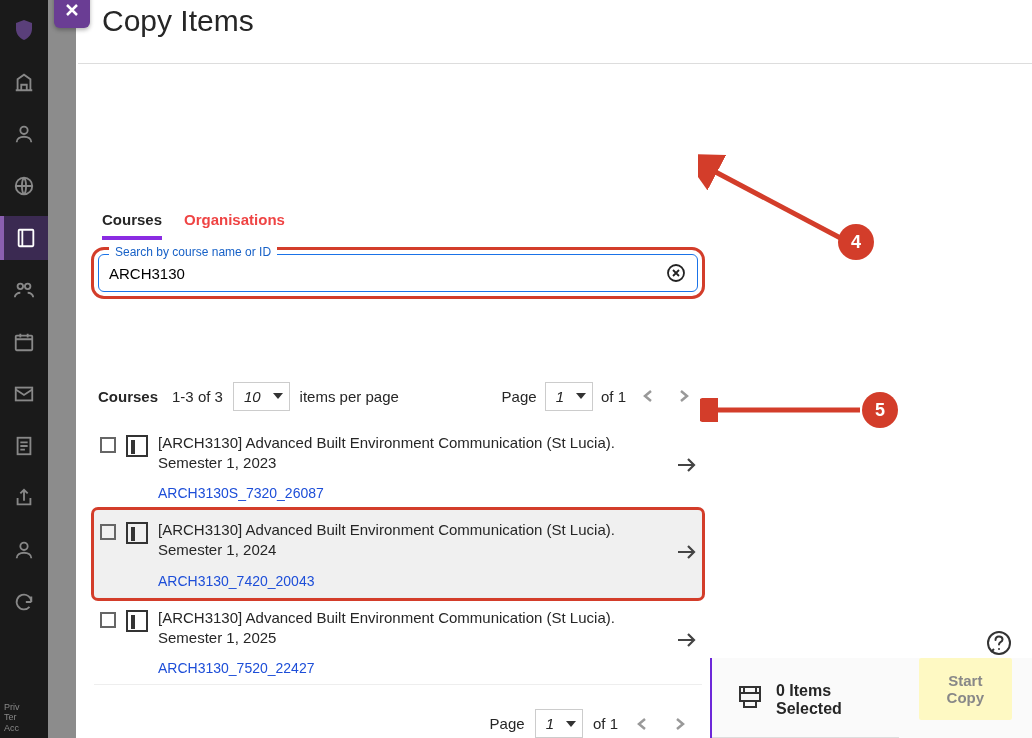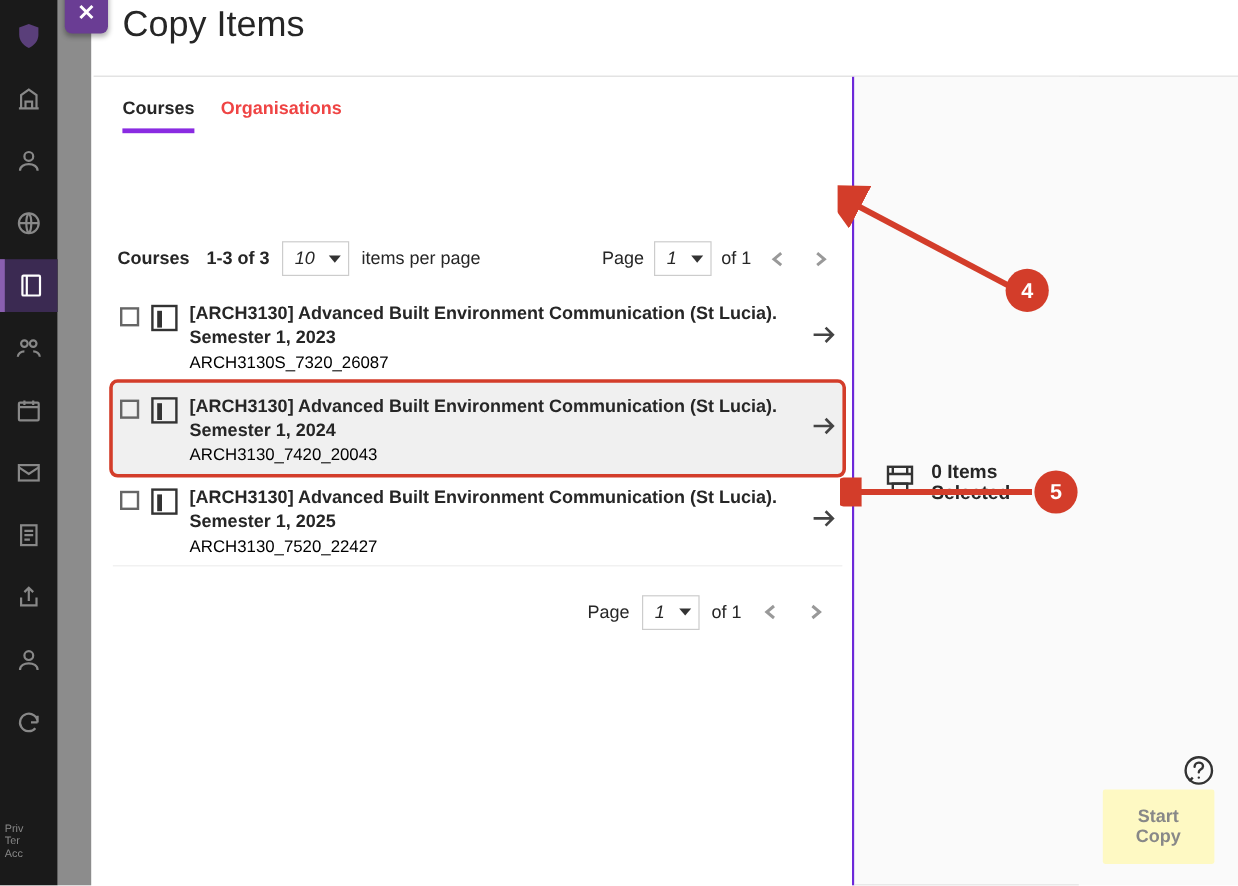--- a/index.html
+++ b/index.html
@@ -24,21 +24,21 @@
       padding-top: 8px;
     }
     .rail-item {
       width: 48px; height: 44px;
       display:flex; align-items:center; justify-content:center;
       color:#888;
       margin-bottom: 8px;
     }
     .rail-item.active { background:#3b2a52; color:#fff; border-left:4px solid #8a5fb0;}
     .rail-foot {
-      position:absolute; bottom:21px; left:0; width:100%;
+      position:absolute; bottom:4px; left:0; width:100%;
       text-align:left; font-size:9px; color:#888; padding-left:4px; line-height:1.2;
     }
 
     .shade {
       position: absolute;
       left: 48px; top: 0;
       width: 28px;
       height: 100%;
       background: rgba(0,0,0,0.45);
     }
@@ -72,20 +72,21 @@
       font-size: 30px;
       font-weight: 400;
       padding: 4px 0 14px 24px;
       color: #262626;
     }
 
     .split {
       flex: 1;
       display: flex;
       border-top: 1px solid #ddd;
+      align-items: flex-end;
     }
 
     .left-panel {
       width: 632px;
       padding: 0 8px 0 16px;
       position: relative;
     }
     .right-panel {
       flex: 1;
       border-left: 2px solid #6d28d9;
@@ -147,21 +148,21 @@
     }
 
     .list-header {
       display:flex;
       align-items:center;
       gap: 10px;
       margin: 90px 4px 12px 4px;
       font-size: 15px;
     }
     .list-header .lbl { font-weight:700; margin-right:4px;}
-    .list-header .count { font-weight:700; }
+    .list-header .count { font-weight:400; }
     .page-group {
       display:flex; align-items:center; gap:8px; margin-left:auto;
     }
     .sel {
       border:1px solid #ccc; padding:5px 6px; display:flex; align-items:center; gap:8px;
       cursor:pointer;
     }
     .sel .num { padding:0 4px;font-style:italic; }
     .triangle-down {
       width:0;height:0;border-left:5px solid transparent;border-right:5px solid transparent;border-top:6px solid #333;
@@ -186,22 +187,22 @@
     }
     .chk {
       width:16px;height:16px;border:2px solid #666;margin-top:4px;flex-shrink:0;
     }
     .course-icon {
       width:22px;height:22px;border:2px solid #333;margin-top:2px;flex-shrink:0;
       position:relative;
     }
     .course-icon::after{content:'';position:absolute;left:3px;top:3px;width:4px;height:14px;background:#333;}
     .ctext { flex:1; }
-    .cline1 { font-weight:700; font-size:15px; line-height:1.35; }
-    .cid { color:#000000; font-size:14px; margin-top:1px;}
+    .cline1 { font-weight:400; font-size:15px; line-height:1.35; }
+    .cid { color:#1d4ed8; font-size:14px; margin-top:12px;}
     .row-arrow {
       align-self:center; color:#555;font-size:22px;
     }
 
     .pager-bottom {
       display:flex; align-items:center; justify-content:flex-end;
       gap:10px; margin-top:24px;
       font-size:15px;
       padding-right:8px;
     }
@@ -344,20 +345,30 @@
   <div class="title">Copy Items</div>
 
   <div class="split">
     <div class="left-panel">
 
       <div class="tabs">
         <div class="tab active">Courses</div>
         <div class="tab">Organisations</div>
       </div>
 
+      <div class="search-wrap">
+        <div class="search-legend">Search by course name or ID</div>
+        <input class="search-input" value="ARCH3130" style="">
+        <div class="clear-icon">
+          <svg width="18" height="18" viewBox="0 0 18 18">
+              <circle cx="9" cy="9" r="8" stroke="#222" stroke-width="1.8" fill="none"></circle>
+              <path d="M6 6l6 6M12 6l-6 6" stroke="#222" stroke-width="1.8"></path>
+            </svg>
+        </div>
+      </div>
 
       <div class="list-header">
         <span class="lbl">Courses</span>
         <span class="count">1-3 of 3</span>
         <div class="sel">
           <span class="num">10</span>
           <span class="triangle-down"></span>
         </div>
         <span>items per page</span>
 

